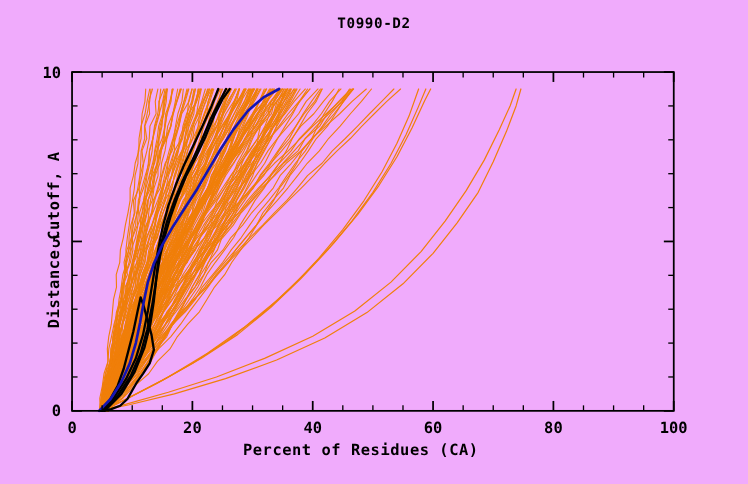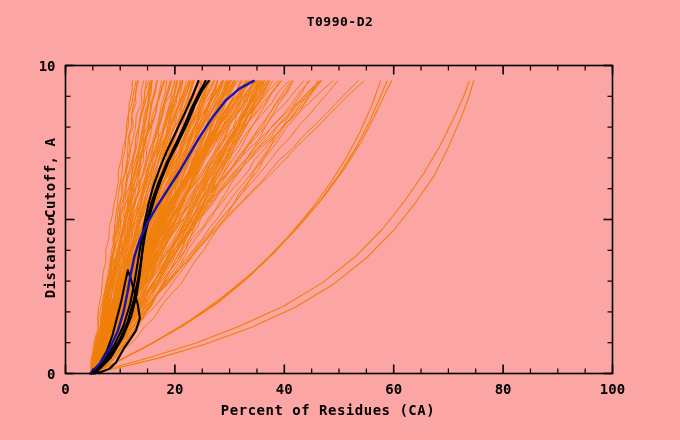--- a/index.html
+++ b/index.html
@@ -12,21 +12,21 @@
     height: 440px;
     position: relative;
     overflow: hidden;
     font-family: "DejaVu Sans Mono", monospace;
   }
   #root {
     position: absolute;
     inset: 0;
     width: 680px;
     height: 440px;
-    background: #fca5a5;
+    background: #f0abfc;
   }
   #plot-title {
     position: absolute;
     left: 0;
     top: 14px;
     width: 680px;
     text-align: center;
     font-family: "DejaVu Sans Mono", monospace;
     font-size: 13px;
     font-weight: bold;

